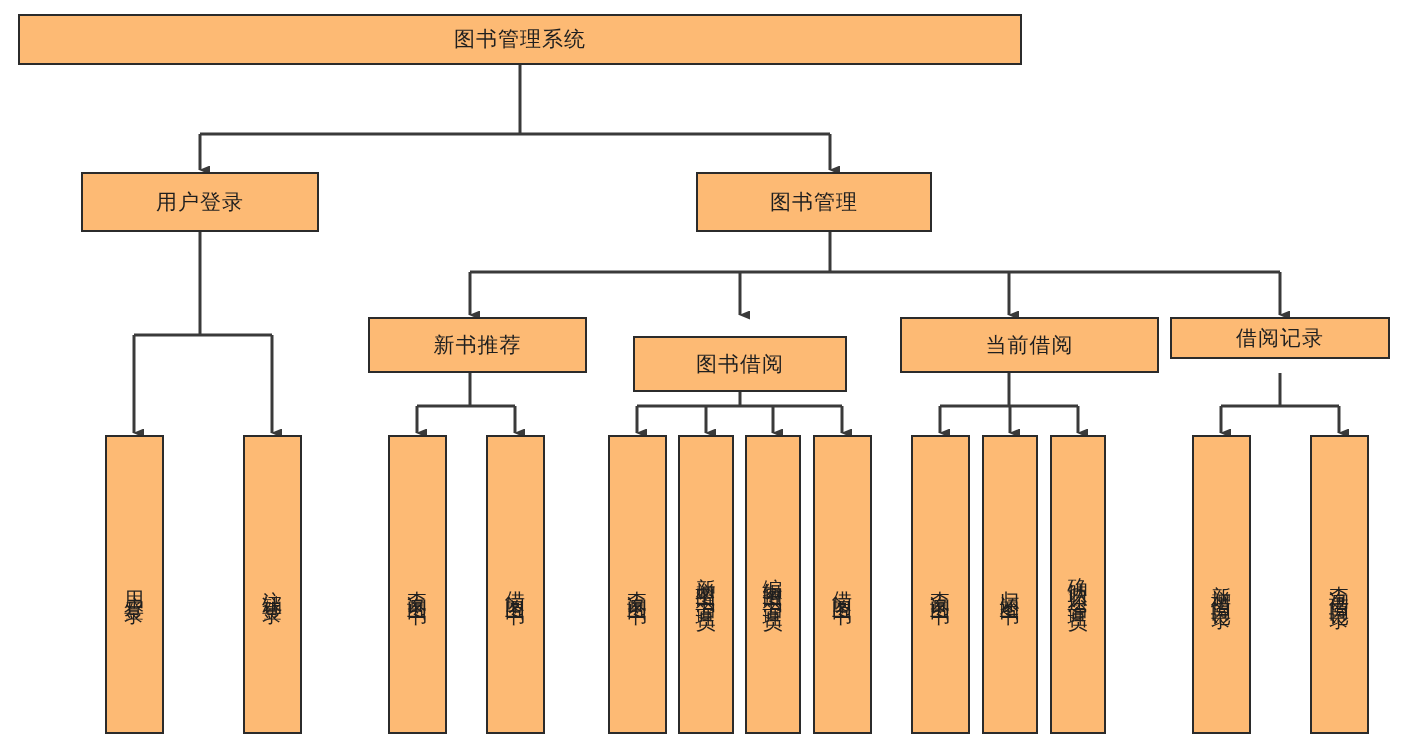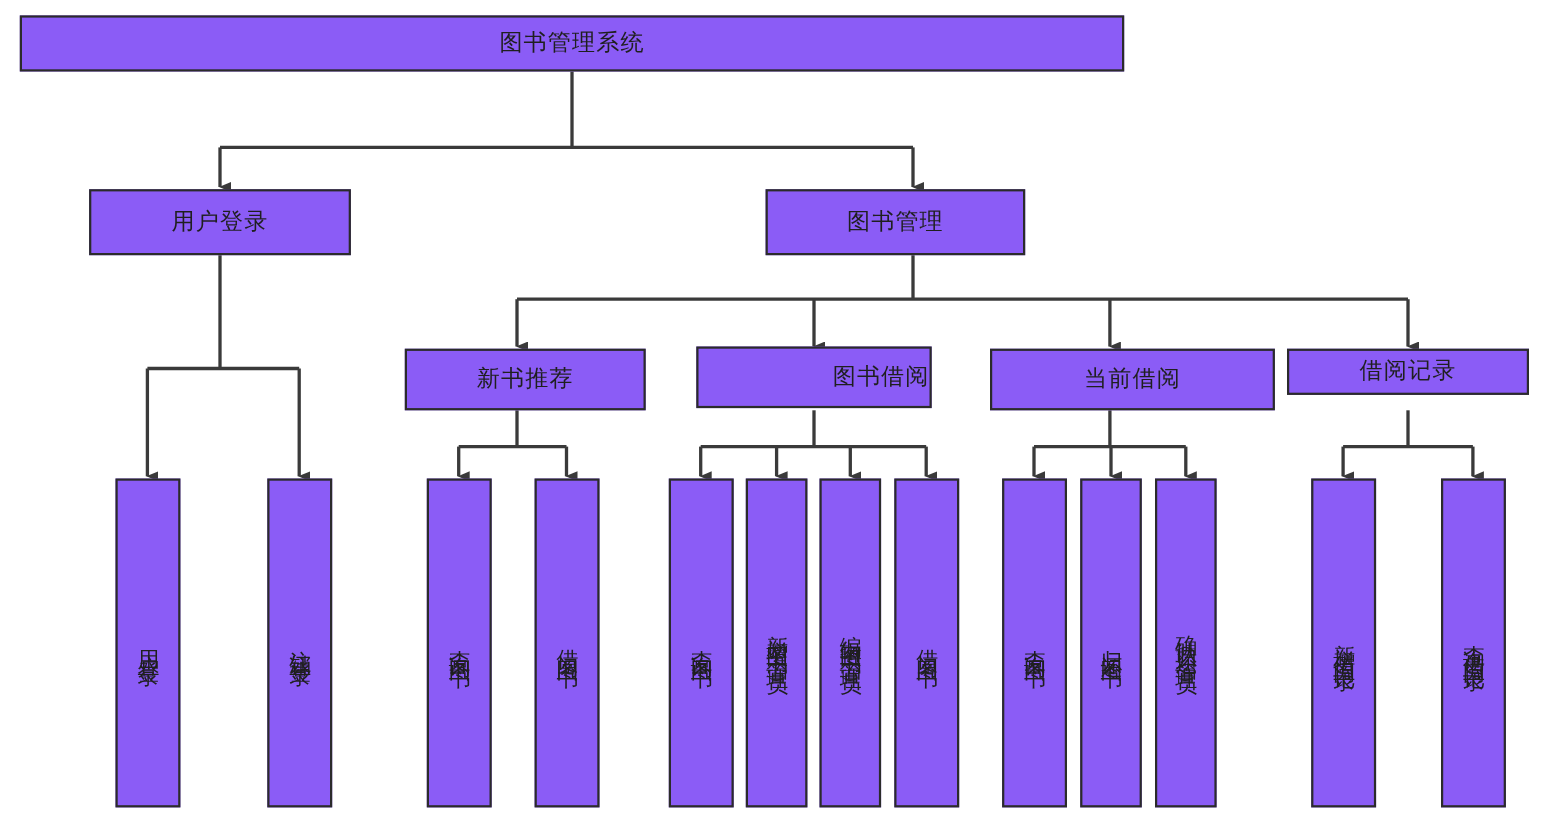--- a/index.html
+++ b/index.html
@@ -23,21 +23,21 @@
   svg.connector-layer {
     position: absolute;
     top: 0;
     left: 0;
     width: 1405px;
     height: 747px;
   }
   .node-box {
     position: absolute;
     box-sizing: border-box;
-    background: #8b5cf6;
+    background: #fdba74;
     border: 2px solid #2b2b2b;
     display: flex;
     align-items: center;
     justify-content: center;
     z-index: 2;
   }
   .node-label {
     color: #1f1f1f;
     font-size: 21px;
     line-height: 1.15;
@@ -118,21 +118,21 @@
       </div>
       <div class="node-box" style="left: 81px; top: 172px; width: 238px; height: 60px;">
         <span class="node-label">用户登录</span>
       </div>
       <div class="node-box" style="left: 696px; top: 172px; width: 236px; height: 60px;">
         <span class="node-label">图书管理</span>
       </div>
       <div class="node-box" style="left: 368px; top: 317px; width: 219px; height: 56px;">
         <span class="node-label">新书推荐</span>
       </div>
-      <div class="node-box" style="left: 633px; top: 315px; width: 214px; height: 56px; justify-content: flex-end;">
+      <div class="node-box" style="left: 633px; top: 336px; width: 214px; height: 56px;">
         <span class="node-label">图书借阅</span>
       </div>
       <div class="node-box" style="left: 900px; top: 317px; width: 259px; height: 56px;">
         <span class="node-label">当前借阅</span>
       </div>
       <div class="node-box" style="left: 1170px; top: 317px; width: 220px; height: 42px;">
         <span class="node-label">借阅记录</span>
       </div>
       <div class="node-box vertical" style="left: 105px; top: 435px; width: 59px; height: 299px;">
         <span class="node-label">用户登录</span>

